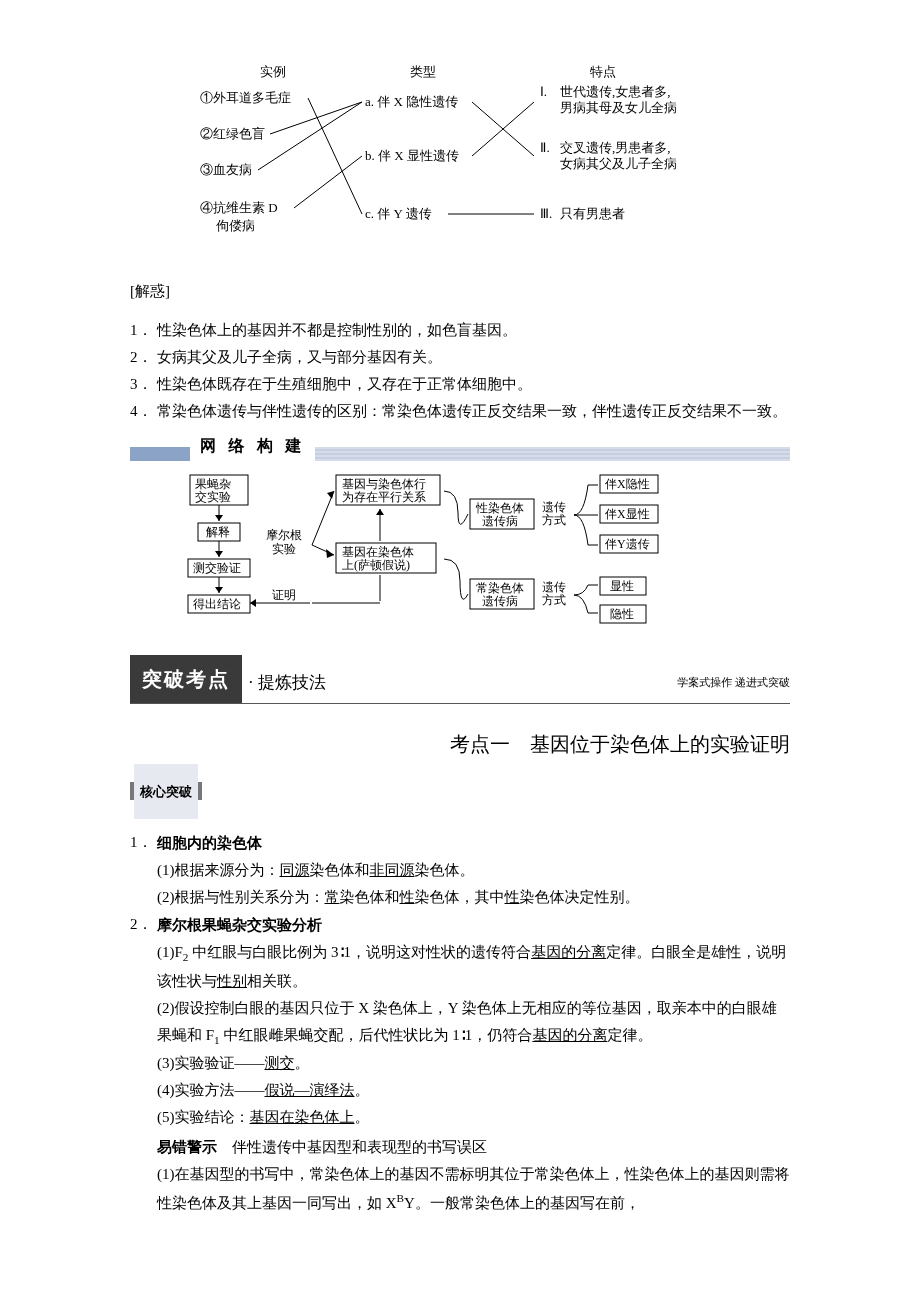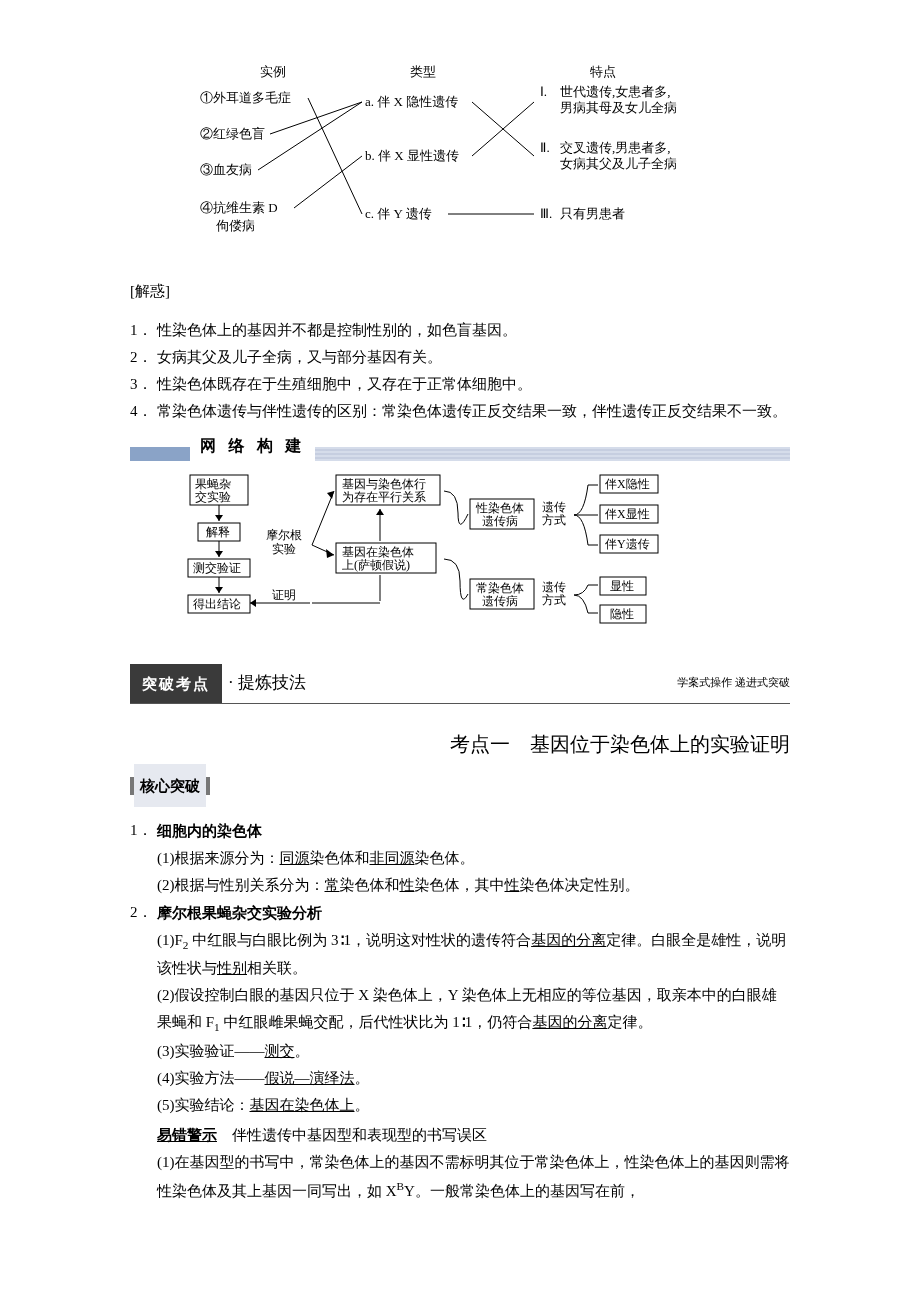--- a/index.html
+++ b/index.html
@@ -34,50 +34,50 @@
   .section-bar .trail {
     flex: 1; height: 14px;
     background: repeating-linear-gradient(0deg,#d5dcea 0 2px,#c6cee0 2px 4px);
   }
   .dark-section {
     display: flex; align-items: flex-end; margin: 24px 0 4px 0;
     border-bottom: 1px solid #555; height: 40px; position: relative;
   }
   .dark-section .darkbox {
     background: #3a3a3a; color: #fff; font-family: "SimHei","黑体",sans-serif;
-    font-weight: bold; font-size: 15px; padding: 6px 12px 6px 12px;
+    font-weight: bold; font-size: 20px; padding: 6px 12px 6px 12px;
     letter-spacing: 2px;
   }
   .dark-section .sub {
     font-family: "KaiTi","楷体",serif; font-size: 17px; margin-left: 6px;
     padding-bottom: 4px;
   }
   .dark-section .right-note {
     position: absolute; right: 0; bottom: 10px; font-size: 11px;
     font-family: "SimSun",serif; color: #000;
   }
   .kaodian-title {
     text-align: right; font-family: "SimHei","黑体",sans-serif;
     font-size: 20px; margin: 22px 0 2px 0;
   }
   .hxtp {
     display: inline-block; background: #e6e9f0;
     font-family: "SimHei","黑体",sans-serif; font-weight: bold;
-    padding: 8px 6px; font-size: 15px;
+    padding: 16px 6px; font-size: 13px;
   }
   .hxtp-bars::before, .hxtp-bars::after {
     content:""; display:inline-block; width:4px; height:18px;
     background:#777; vertical-align:-4px;
   }
   .bold-item {
     font-family: "SimHei","黑体",sans-serif; font-weight: bold;
   }
   .ul { text-decoration: underline; }
   .yicuo {
-    font-family: "SimHei","黑体",sans-serif; font-weight: bold; text-decoration: underline;
+    font-family: "SimHei","黑体",sans-serif; font-weight: bold;
   }
   .sub-chr { vertical-align: sub; font-size: 0.75em; }
   .sup-chr { vertical-align: super; font-size: 0.75em; }
   .diagram2 { display:block; margin: 0 auto 10px auto; }
 </style>
 </head>
 <body>
 
 <svg class="diagram-svg" width="520" height="200" viewBox="0 0 520 200">
   <style>

